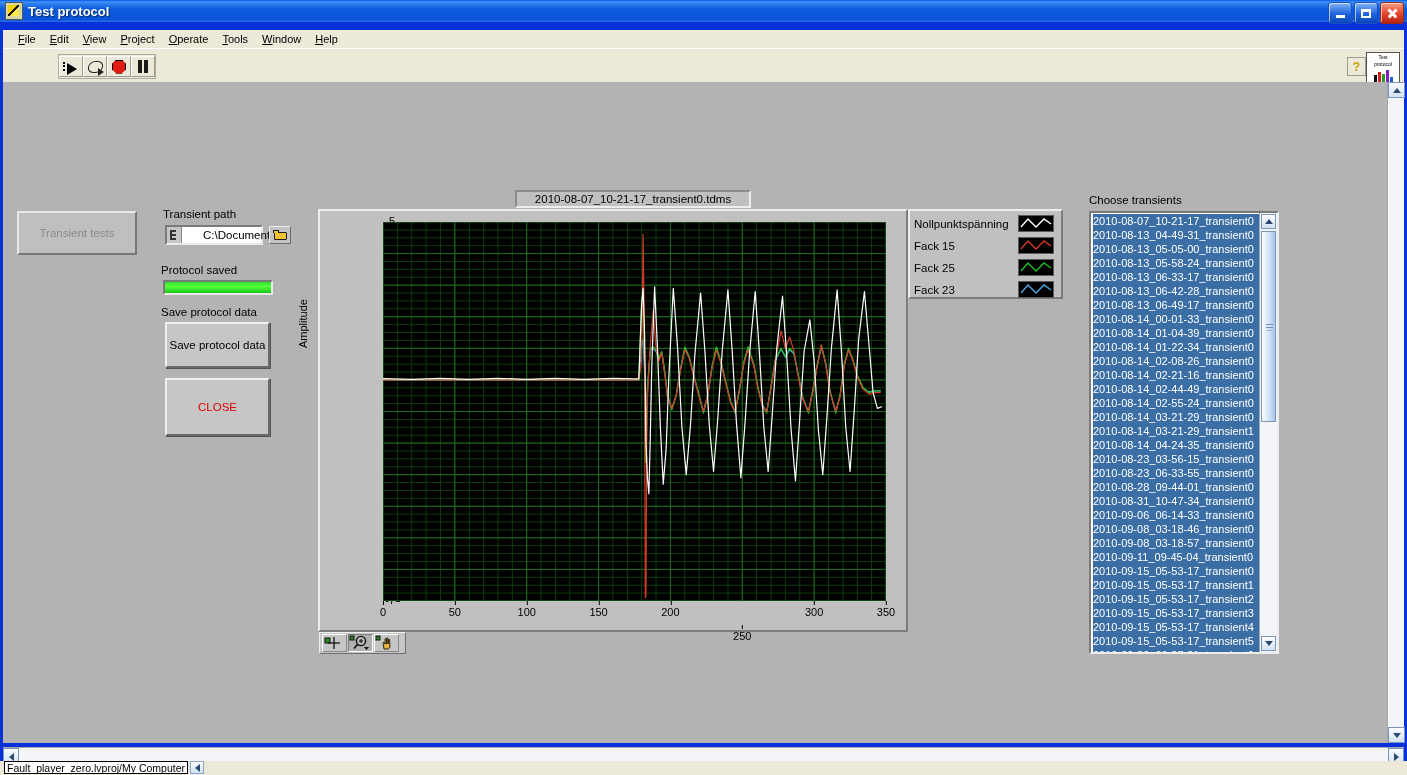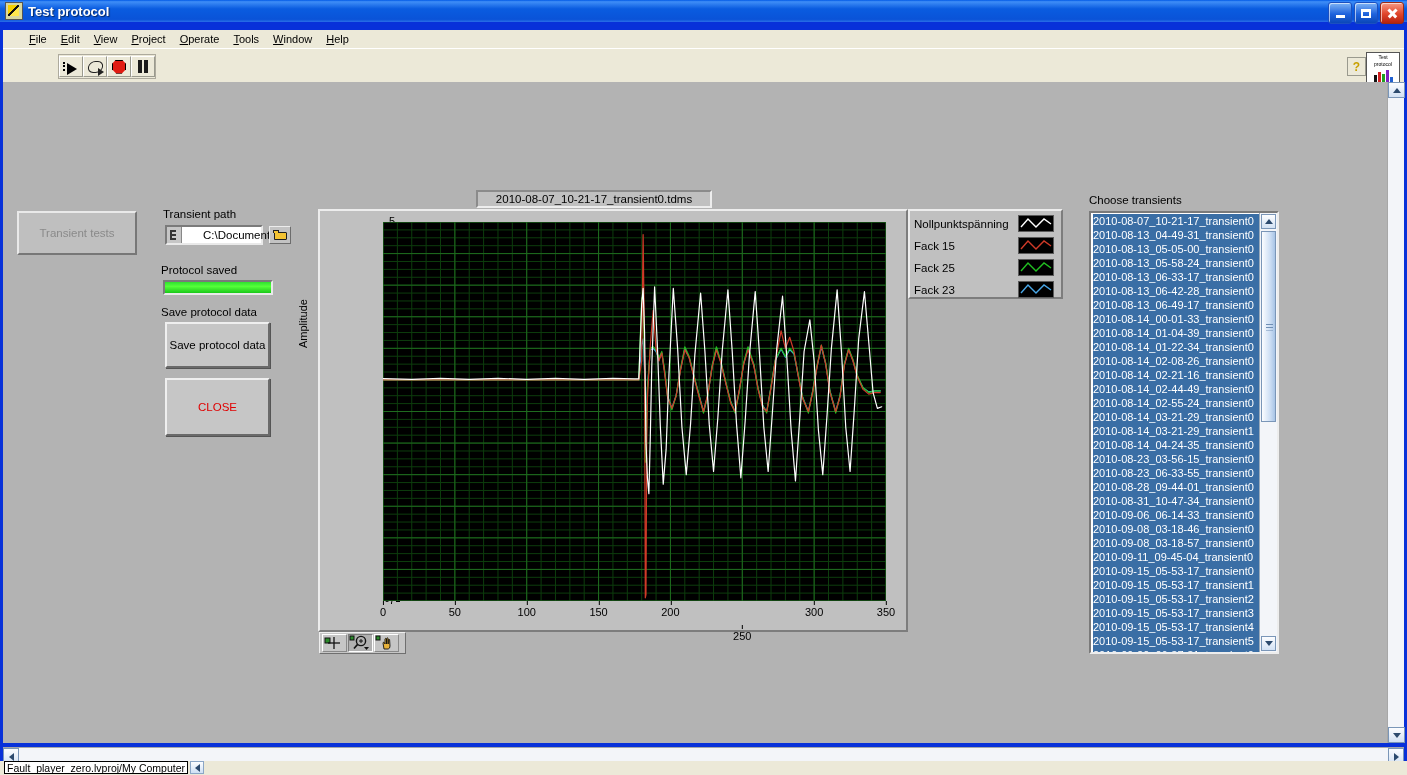--- a/index.html
+++ b/index.html
@@ -45,21 +45,21 @@
   }
   .cls-i::before,.cls-i::after{
     content:"";position:absolute;left:0;top:4px;width:11px;height:2.5px;background:#fff;
   }
   .cls-i::before{transform:rotate(45deg);}
   .cls-i::after{transform:rotate(-45deg);}
 
   
   .menubar{
     position:absolute;left:3px;top:30px;width:1401px;height:18px;
-    background:#ece9d8;display:flex;align-items:center;padding-left:19px;
+    background:#ece9d8;display:flex;align-items:center;padding-left:8px;
     box-sizing:border-box;
   }
   .menu-item{
     padding:1px 7px;color:#000;font-size:11px;cursor:default;
   }
   .menu-item u{text-decoration:underline;}
 
   
   .toolbar{
     position:absolute;left:3px;top:48px;width:1401px;height:34px;
@@ -191,21 +191,21 @@
     border-right:2px solid #6a6a6a;border-bottom:2px solid #6a6a6a;
     display:flex;align-items:center;justify-content:center;
     box-sizing:border-box;color:#000;font-size:11.5px;
     box-shadow:1px 1px 0 #555;
   }
   .save-btn{left:162px;top:240px;width:105px;height:46px;}
   .close-btn{left:162px;top:296px;width:105px;height:58px;color:#e00000;font-size:11.5px;}
 
   
   .chart-title{
-    position:absolute;left:473px;top:108px;width:236px;height:18px;
+    position:absolute;left:512px;top:108px;width:236px;height:18px;
     background:#c0c0c0;
     border-left:2px solid #8b8b8b;border-top:2px solid #8b8b8b;
     border-right:2px solid #ededed;border-bottom:2px solid #ededed;
     display:flex;align-items:center;justify-content:center;
     font-size:11.5px;color:#000;box-sizing:border-box;
   }
   .chart-frame{
     position:absolute;left:315px;top:127px;width:590px;height:423px;
     background:#c0c0c0;
     border-left:2px solid #ededed;border-top:2px solid #ededed;

